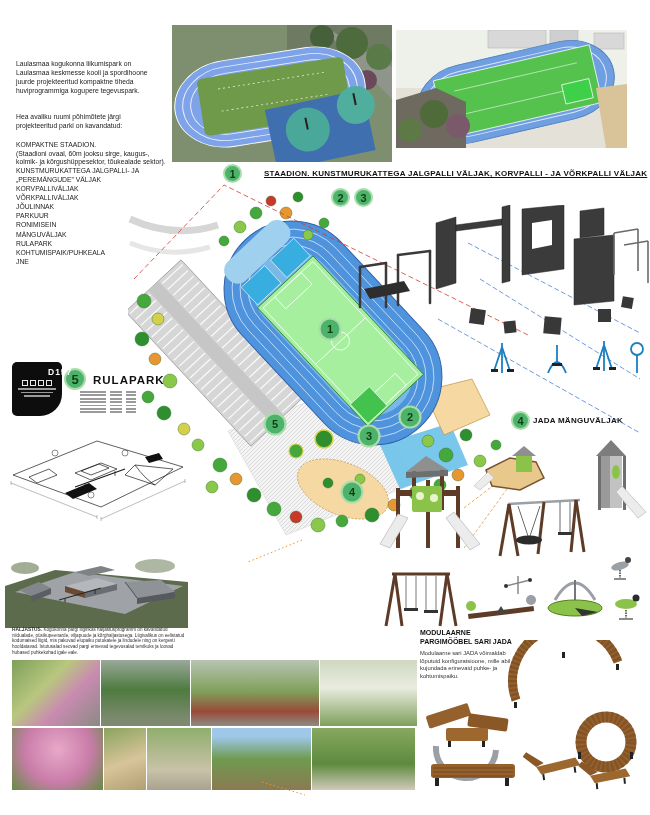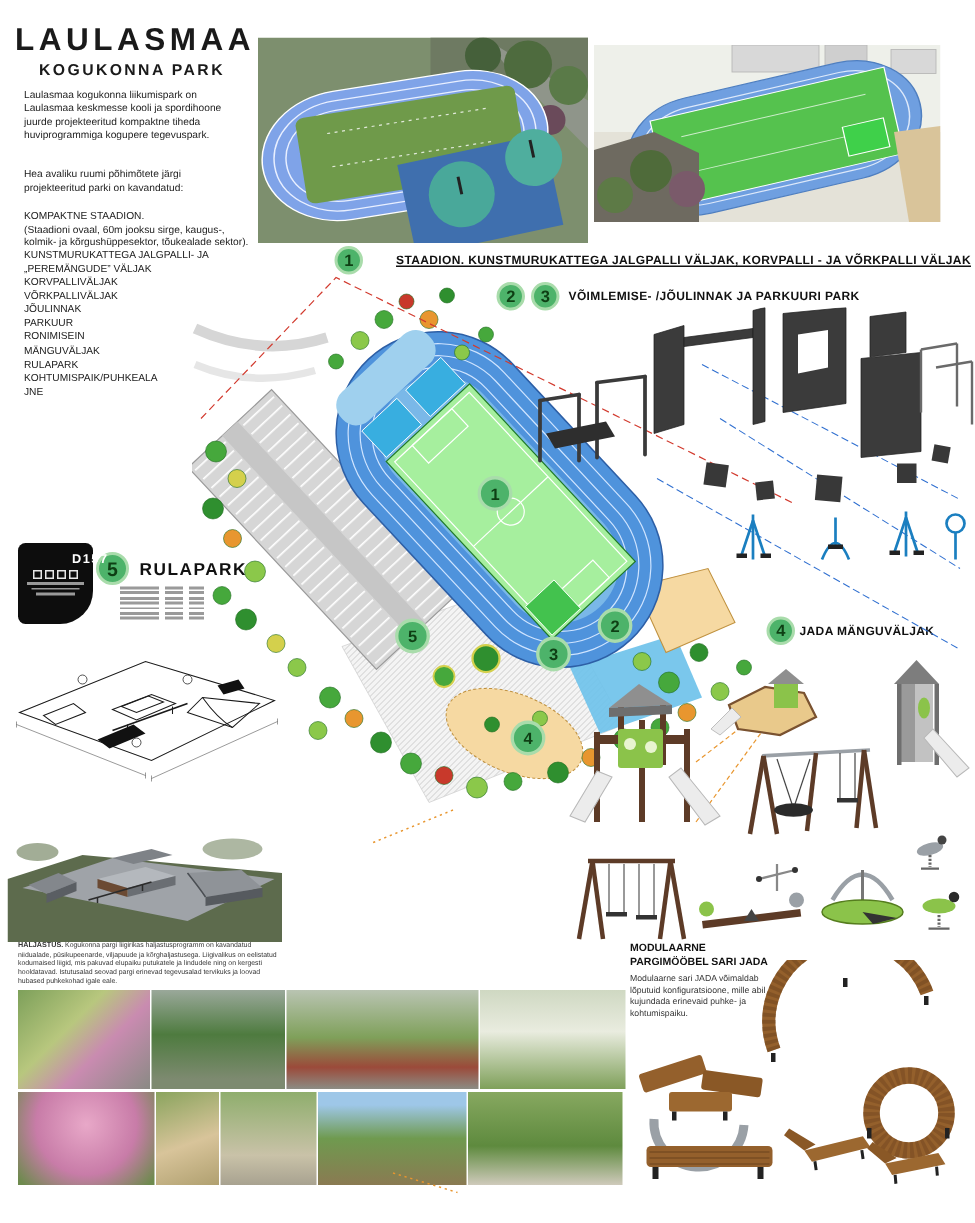--- a/index.html
+++ b/index.html
@@ -47,24 +47,20 @@
   .ph-sand{background:linear-gradient(160deg,#8aa45e,#d8c49a 55%,#b0a070);}
   .ph-gravel{background:linear-gradient(180deg,#8fae6d,#c9c2a8 68%,#a8a290);}
   .ph-hammock{background:linear-gradient(180deg,#9ec7e8 14%,#6f9a4f 50%,#8a7a52);}
   .ph-shrub{background:linear-gradient(180deg,#87a860,#5e8a3e 58%,#cfcabb);}
 </style>
 </head>
 <body>
 
 <div id="board">
 
-  <div class="abs title-block">
-    <div class="t1">LAULASMAA</div>
-    <div class="t2">KOGUKONNA PARK</div>
-  </div>
   <div class="abs para" style="left:16px;top:60px;width:146px;">Laulasmaa kogukonna liikumispark on Laulasmaa keskmesse kooli ja spordihoone juurde projekteeritud kompaktne tiheda huviprogrammiga kogupere tegevuspark.</div>
   <div class="abs para" style="left:16px;top:113px;width:146px;">Hea avaliku ruumi põhimõtete järgi projekteeritud parki on kavandatud:</div>
   <ul class="abs plist" style="left:16px;top:141px;width:150px;">
     <li>KOMPAKTNE STAADION.</li>
     <li>(Staadioni ovaal, 60m jooksu sirge, kaugus-, kolmik- ja kõrgushüppesektor, tõukealade sektor).</li>
     <li>KUNSTMURUKATTEGA JALGPALLI- JA „PEREMÄNGUDE” VÄLJAK</li>
     <li>KORVPALLIVÄLJAK</li>
     <li>VÕRKPALLIVÄLJAK</li>
     <li>JÕULINNAK</li>
     <li>PARKUUR</li>
@@ -125,21 +121,20 @@
     <span>1</span>
   </div>
   <div class="abs seclabel" style="left:264px;top:169px;width:400px;text-decoration:underline;">STAADION. KUNSTMURUKATTEGA JALGPALLI VÄLJAK, KORVPALLI - JA VÕRKPALLI VÄLJAK</div>
 
   <div class="abs numcircle" style="left:331px;top:188px;">
     <span>2</span>
   </div>
   <div class="abs numcircle" style="left:354px;top:188px;">
     <span>3</span>
   </div>
-  <div class="abs seclabel" style="left:379px;top:193px;width:240px;">VÕIMLEMISE- /JÕULINNAK JA PARKUURI PARK</div>
 
   <div class="abs numcircle" style="left:511px;top:411px;">
     <span>4</span>
   </div>
   <div class="abs seclabel" style="left:533px;top:416px;width:115px;">JADA MÄNGUVÄLJAK</div>
 
   <div class="abs numcircle big" style="left:64px;top:368px;">
     <span>5</span>
   </div>
   <div class="abs seclabel big" style="left:93px;top:374px;width:90px;">RULAPARK</div>

